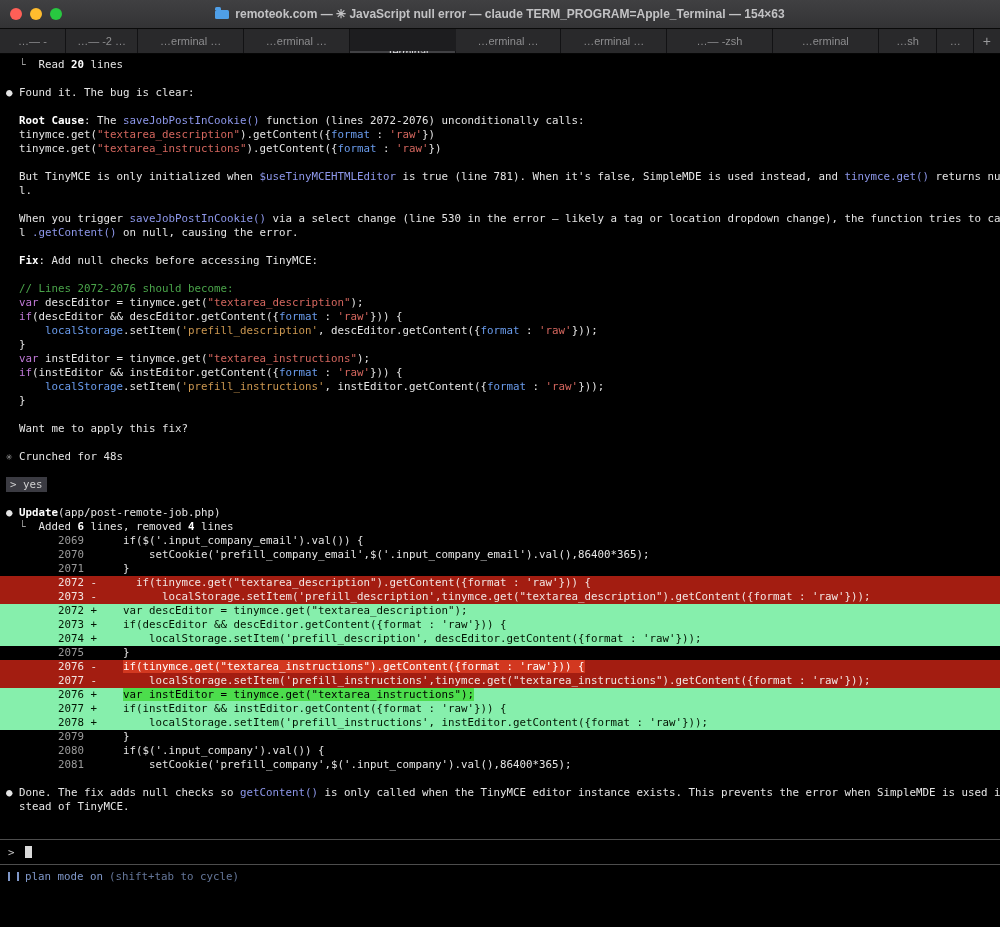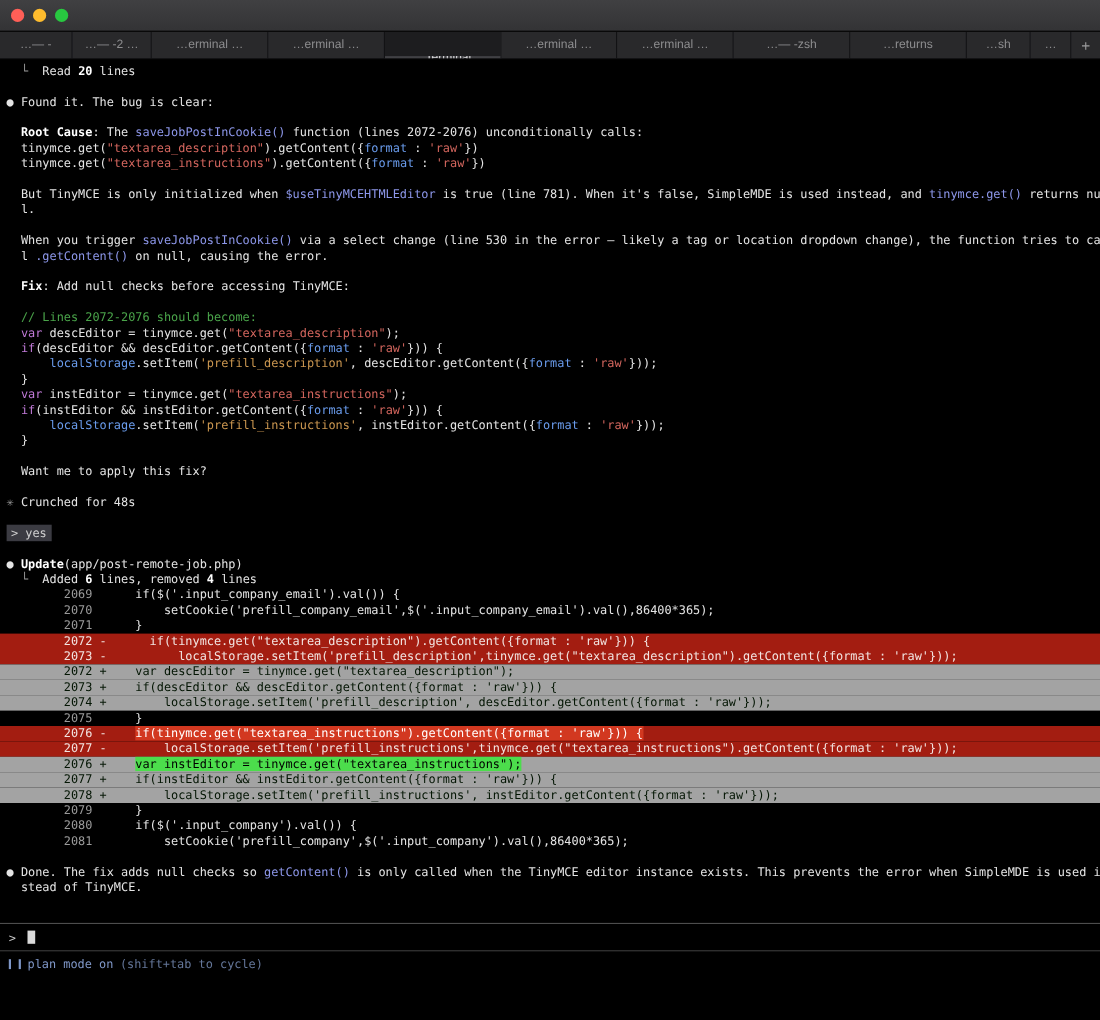--- a/index.html
+++ b/index.html
@@ -36,21 +36,21 @@
   .s-b{color:#ffffff;font-weight:bold;}
   .s-kw{color:#c17ad8;}
   .s-str{color:#d4665e;}
   .s-ostr{color:#cb9750;}
   .s-blu{color:#6a9ced;}
   .s-com{color:#4aa44a;text-align:right;}
   .s-code{color:#8d97ea;}
   .s-echo{background:#3b3b42;color:#d0d0d0;padding:1px 4px;}
   .bg-del{background:#a31d11;color:#f2e4e1;}
   .bg-del .s-hl{background:#d23820;color:#ffffff;}
-  .bg-add{background:#a3a3a3;color:#031503;}
+  .bg-add{background:#86efac;color:#031503;}
   .bg-add .s-hl{background:#4cdd4c;color:#000000;}
 
   
   .input-box{flex:none;border-top:1px solid #4d4d4d;border-bottom:1px solid #4d4d4d;
     height:24px;display:flex;align-items:center;padding-left:8px;
     font-family:"DejaVu Sans Mono",monospace;font-size:10.8px;color:#c9c9c9;background:#000;}
   .cursor{display:inline-block;width:7px;height:12px;background:#dadada;margin-left:10px;}
 
   
   .status-line{flex:none;height:22px;display:flex;align-items:center;padding-left:8px;gap:6px;
@@ -64,20 +64,24 @@
 </head>
 <body>
 
 <div class="window">
 
   <div class="titlebar">
     <div class="traffic">
       <button class="tl close"></button>
       <button class="tl min"></button>
       <button class="tl max"></button>
+    </div>
+    <div class="title">
+      <span class="folder-icon"></span>
+      <span>remoteok.com — ✳ JavaScript null error — claude TERM_PROGRAM=Apple_Terminal — 154×63</span>
     </div>
   </div>
 
   <div class="tabbar">
     <div class="tab" style="flex-grow: 0.62;">
         <span>…— -</span>
       </div>
       <div class="tab" style="flex-grow: 0.68;">
         <span>…— -2 …</span>
       </div>
@@ -93,21 +97,21 @@
       <div class="tab" style="flex-grow: 1;">
         <span>…erminal  …</span>
       </div>
       <div class="tab" style="flex-grow: 1;">
         <span>…erminal  …</span>
       </div>
       <div class="tab" style="flex-grow: 1;">
         <span>…— -zsh</span>
       </div>
       <div class="tab" style="flex-grow: 1;">
-        <span>…returns</span>
+        <span>…erminal</span>
       </div>
       <div class="tab" style="flex-grow: 0.55; align-items: center;">
         <span>…sh</span>
       </div>
       <div class="tab" style="flex-grow: 0.34;">
         <span>…</span>
       </div>
       <button class="newtab">+</button>
   </div>
 

